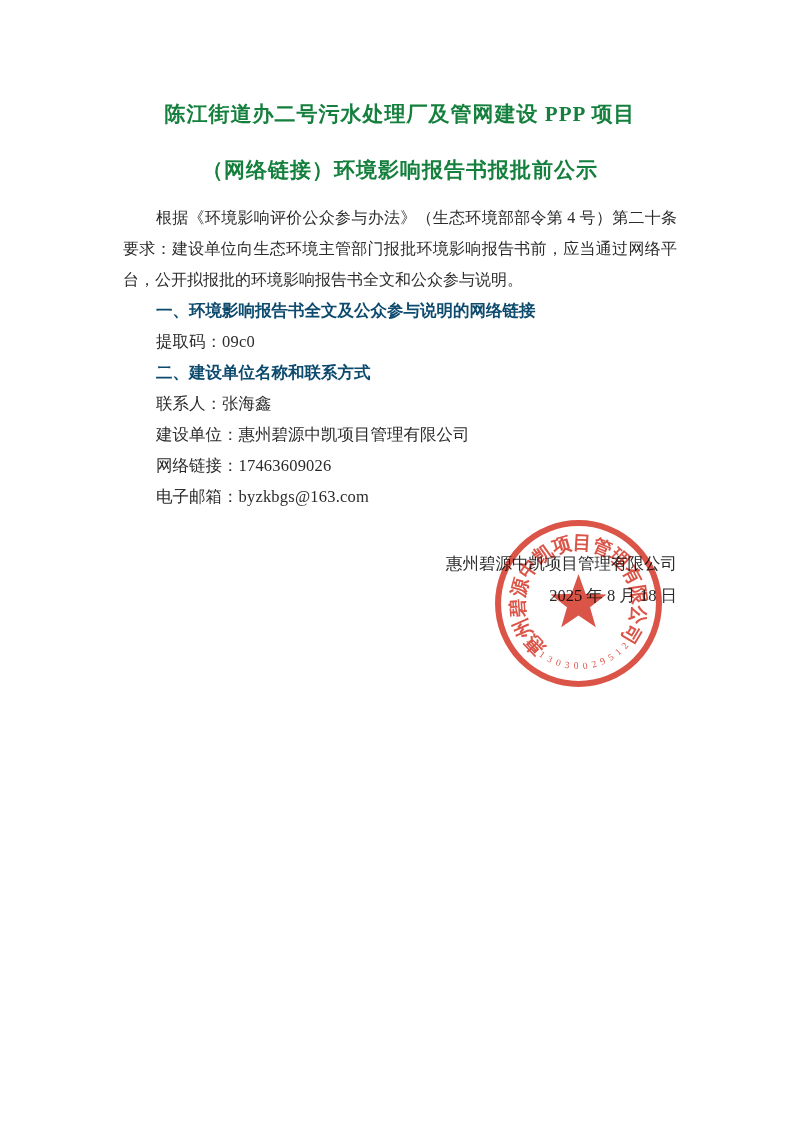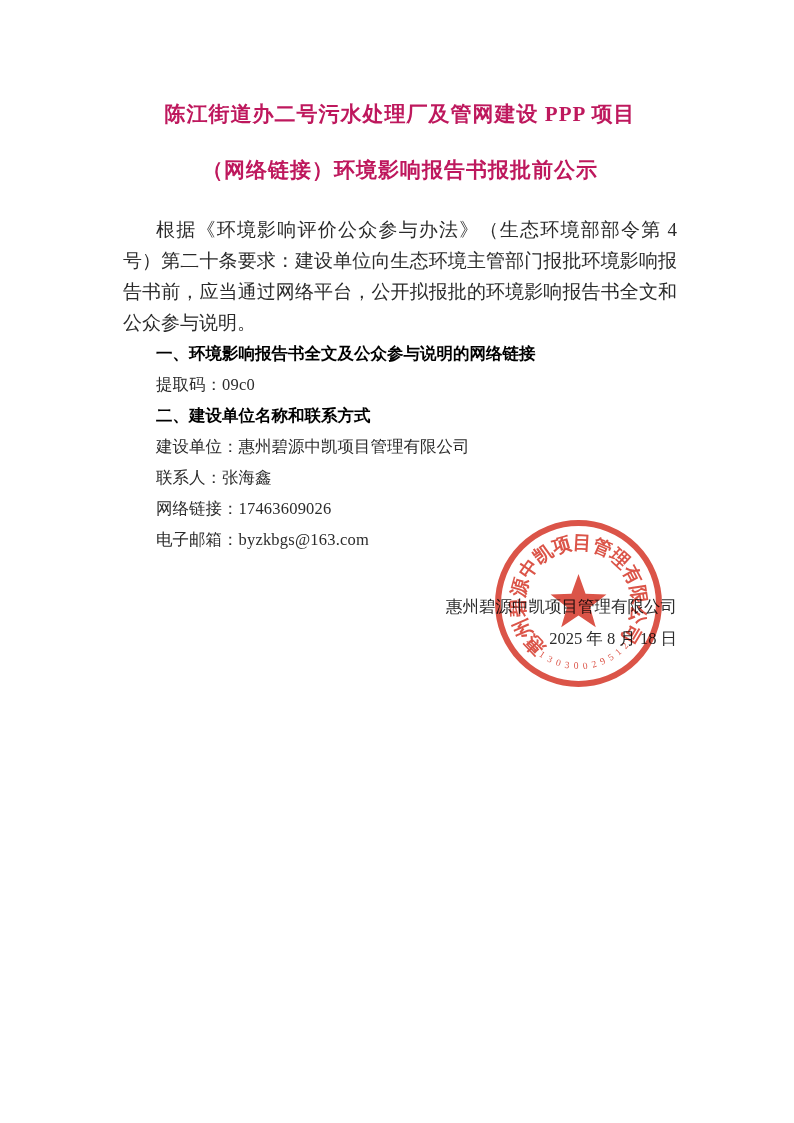--- a/index.html
+++ b/index.html
@@ -17,37 +17,37 @@
   .content {
     padding: 0 117px 0 123px;
   }
   .doc-title {
     padding-top: 86px;
     text-align: center;
     font-size: 21px;
     font-weight: 700;
     line-height: 56px;
     letter-spacing: 1px;
-    color: #be185d;
+    color: #15803d;
   }
   .intro {
-    margin-top: 16px;
-    font-size: 19px;
+    margin-top: 4px;
+    font-size: 16px;
     line-height: 31px;
     text-align: justify;
     text-justify: inter-character;
     text-indent: 33px;
   }
   .line {
     font-size: 16.5px;
     line-height: 31px;
     padding-left: 33px;
     white-space: nowrap;
   }
-  .line.heading { font-weight: 700; color: #000000; }
+  .line.heading { font-weight: 700; color: #0c4a6e; }
   .latin { letter-spacing: 0.2px; }
   .signature {
     margin-top: 36px;
     text-align: right;
     font-size: 16.5px;
     line-height: 32px;
   }
   .stamp {
     position: absolute;
     left: 492px;
@@ -77,25 +77,25 @@
     <div class="line heading">一、环境影响报告书全文及公众参与说明的网络链接</div>
 
 
     <div class="line">
       <span>提取码：</span><span class="latin">09c0</span>
     </div>
 
     <div class="line heading">二、建设单位名称和联系方式</div>
 
     <div class="line">
-      <span>建设单位：</span><span>惠州碧源中凯项目管理有限公司</span>
+      <span>联系人：</span><span>张海鑫</span>
     </div>
 
     <div class="line">
-      <span>联系人：</span><span>张海鑫</span>
+      <span>建设单位：</span><span>惠州碧源中凯项目管理有限公司</span>
     </div>
 
     <div class="line">
       <span>网络链接：</span><span class="latin">17463609026</span>
     </div>
 
     <div class="line">
       <span>电子邮箱：</span><span class="latin">byzkbgs@163.com</span>
     </div>
 

